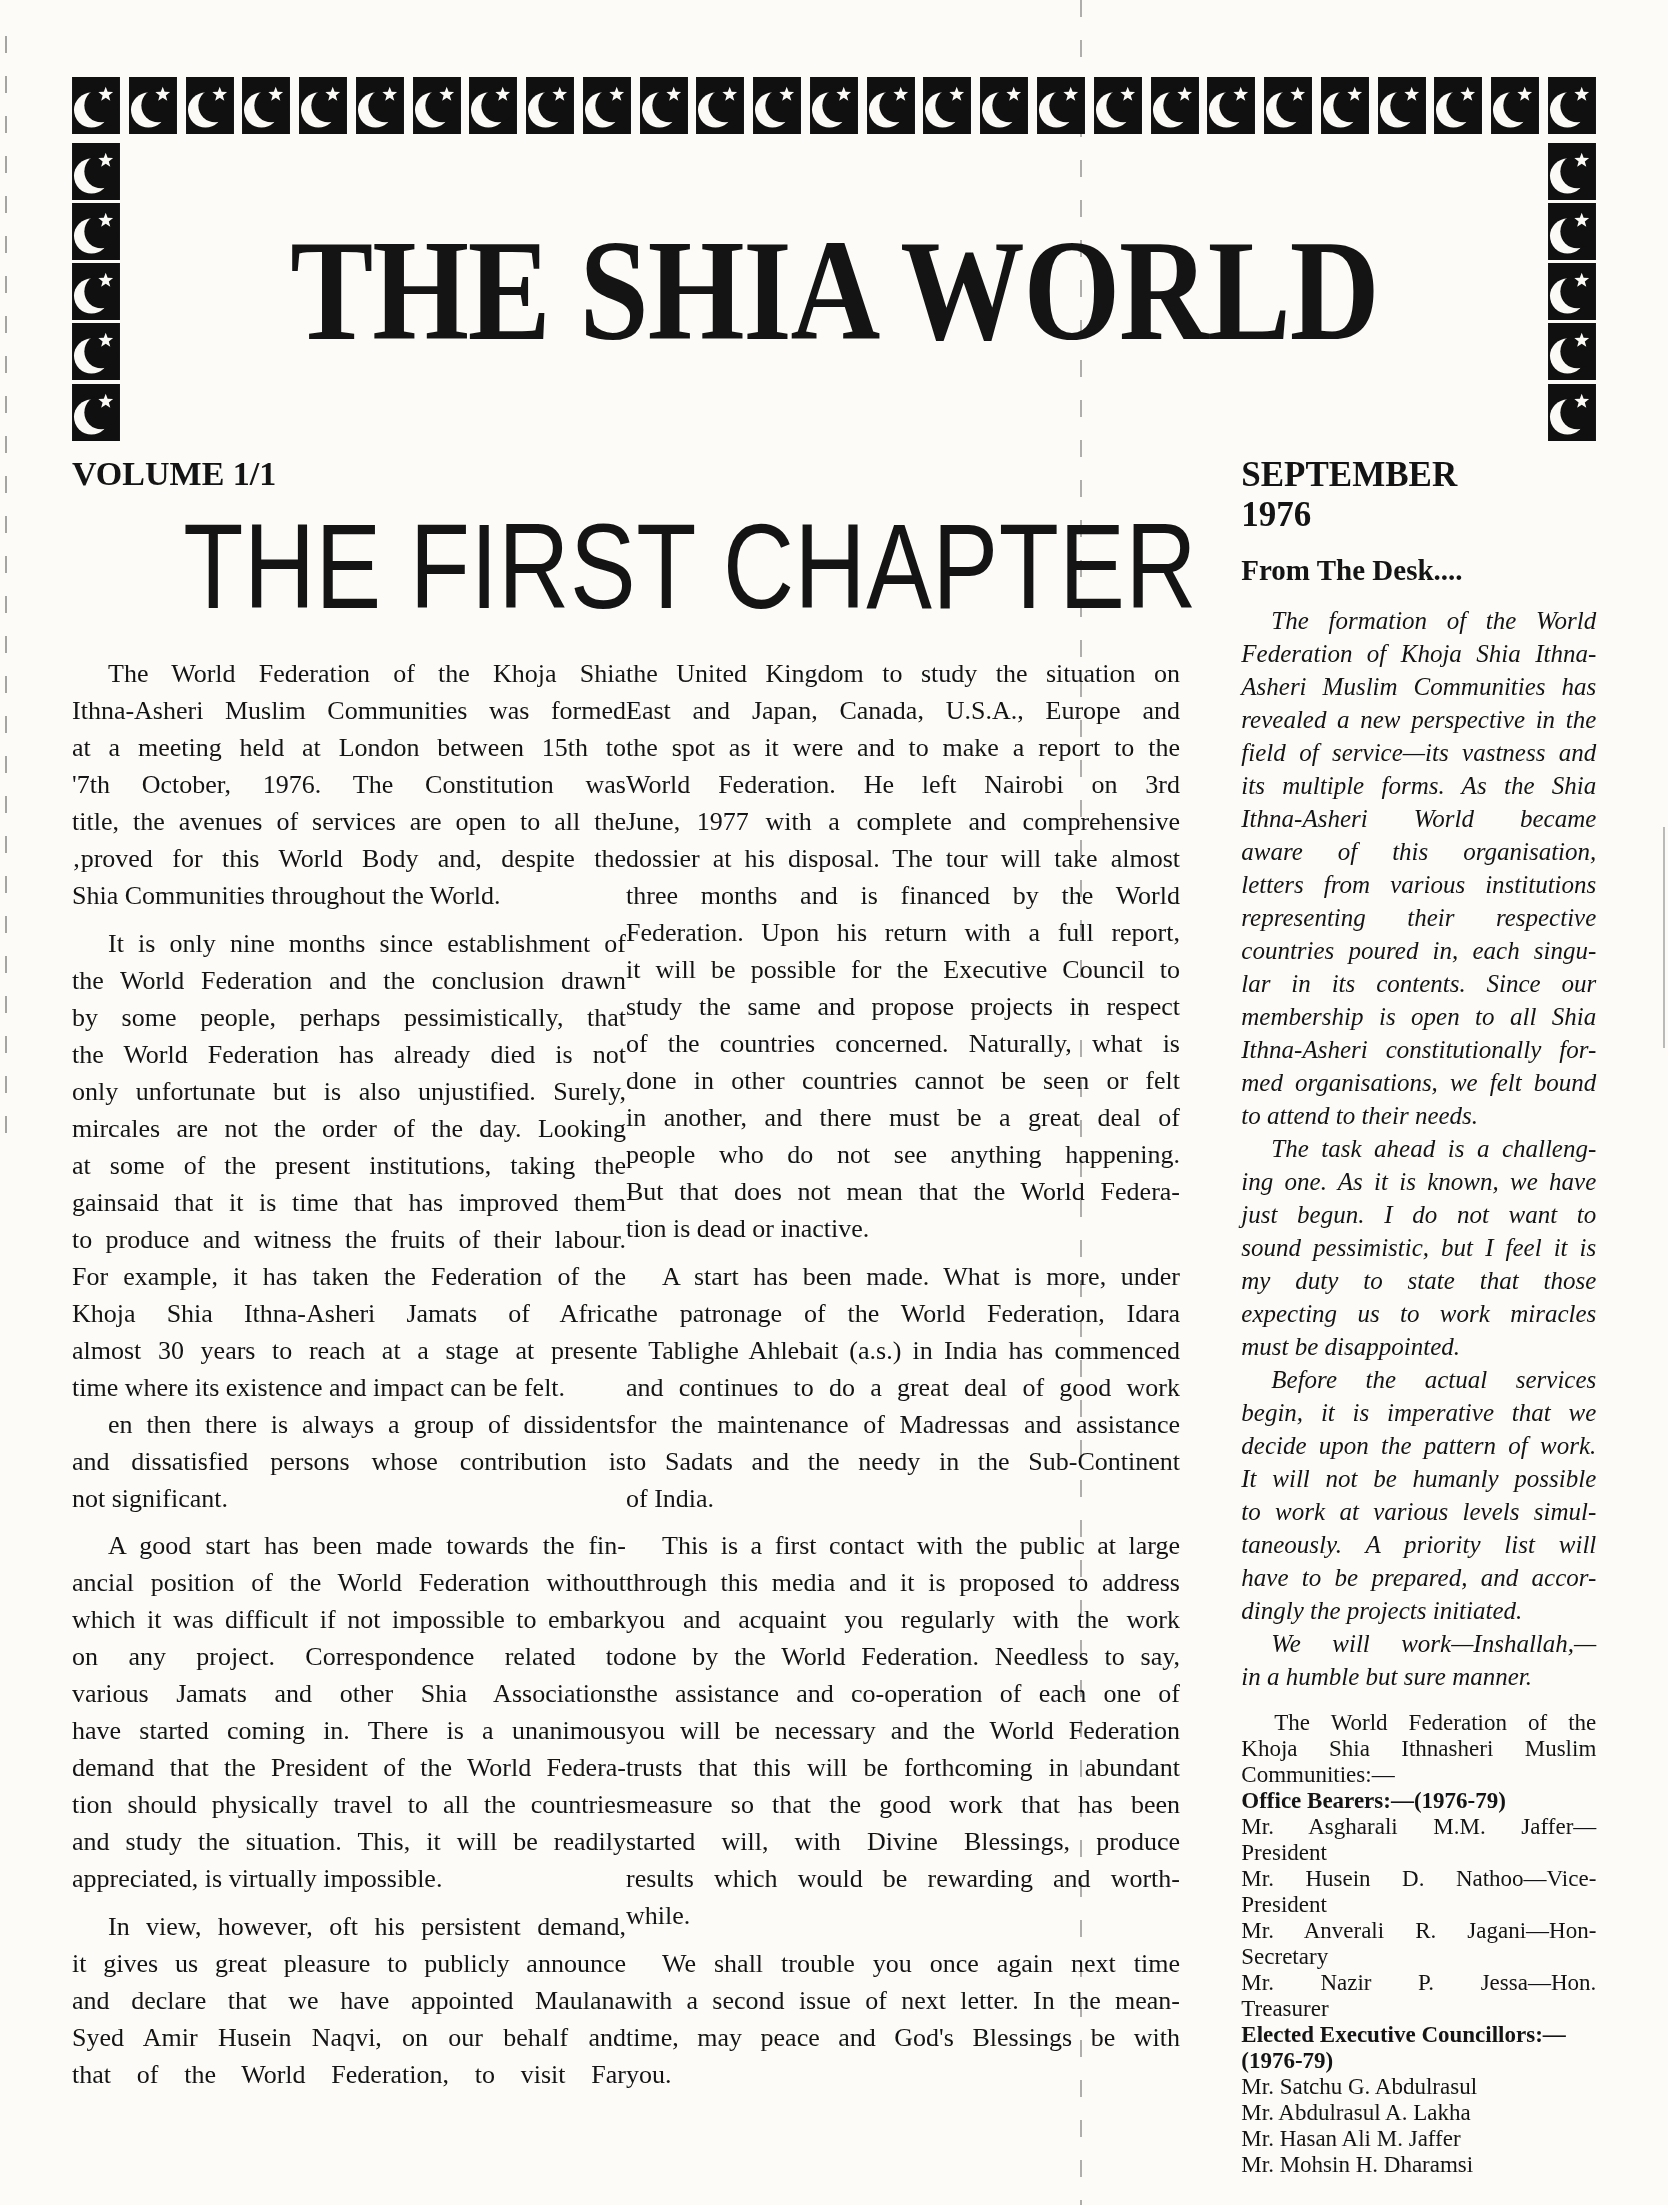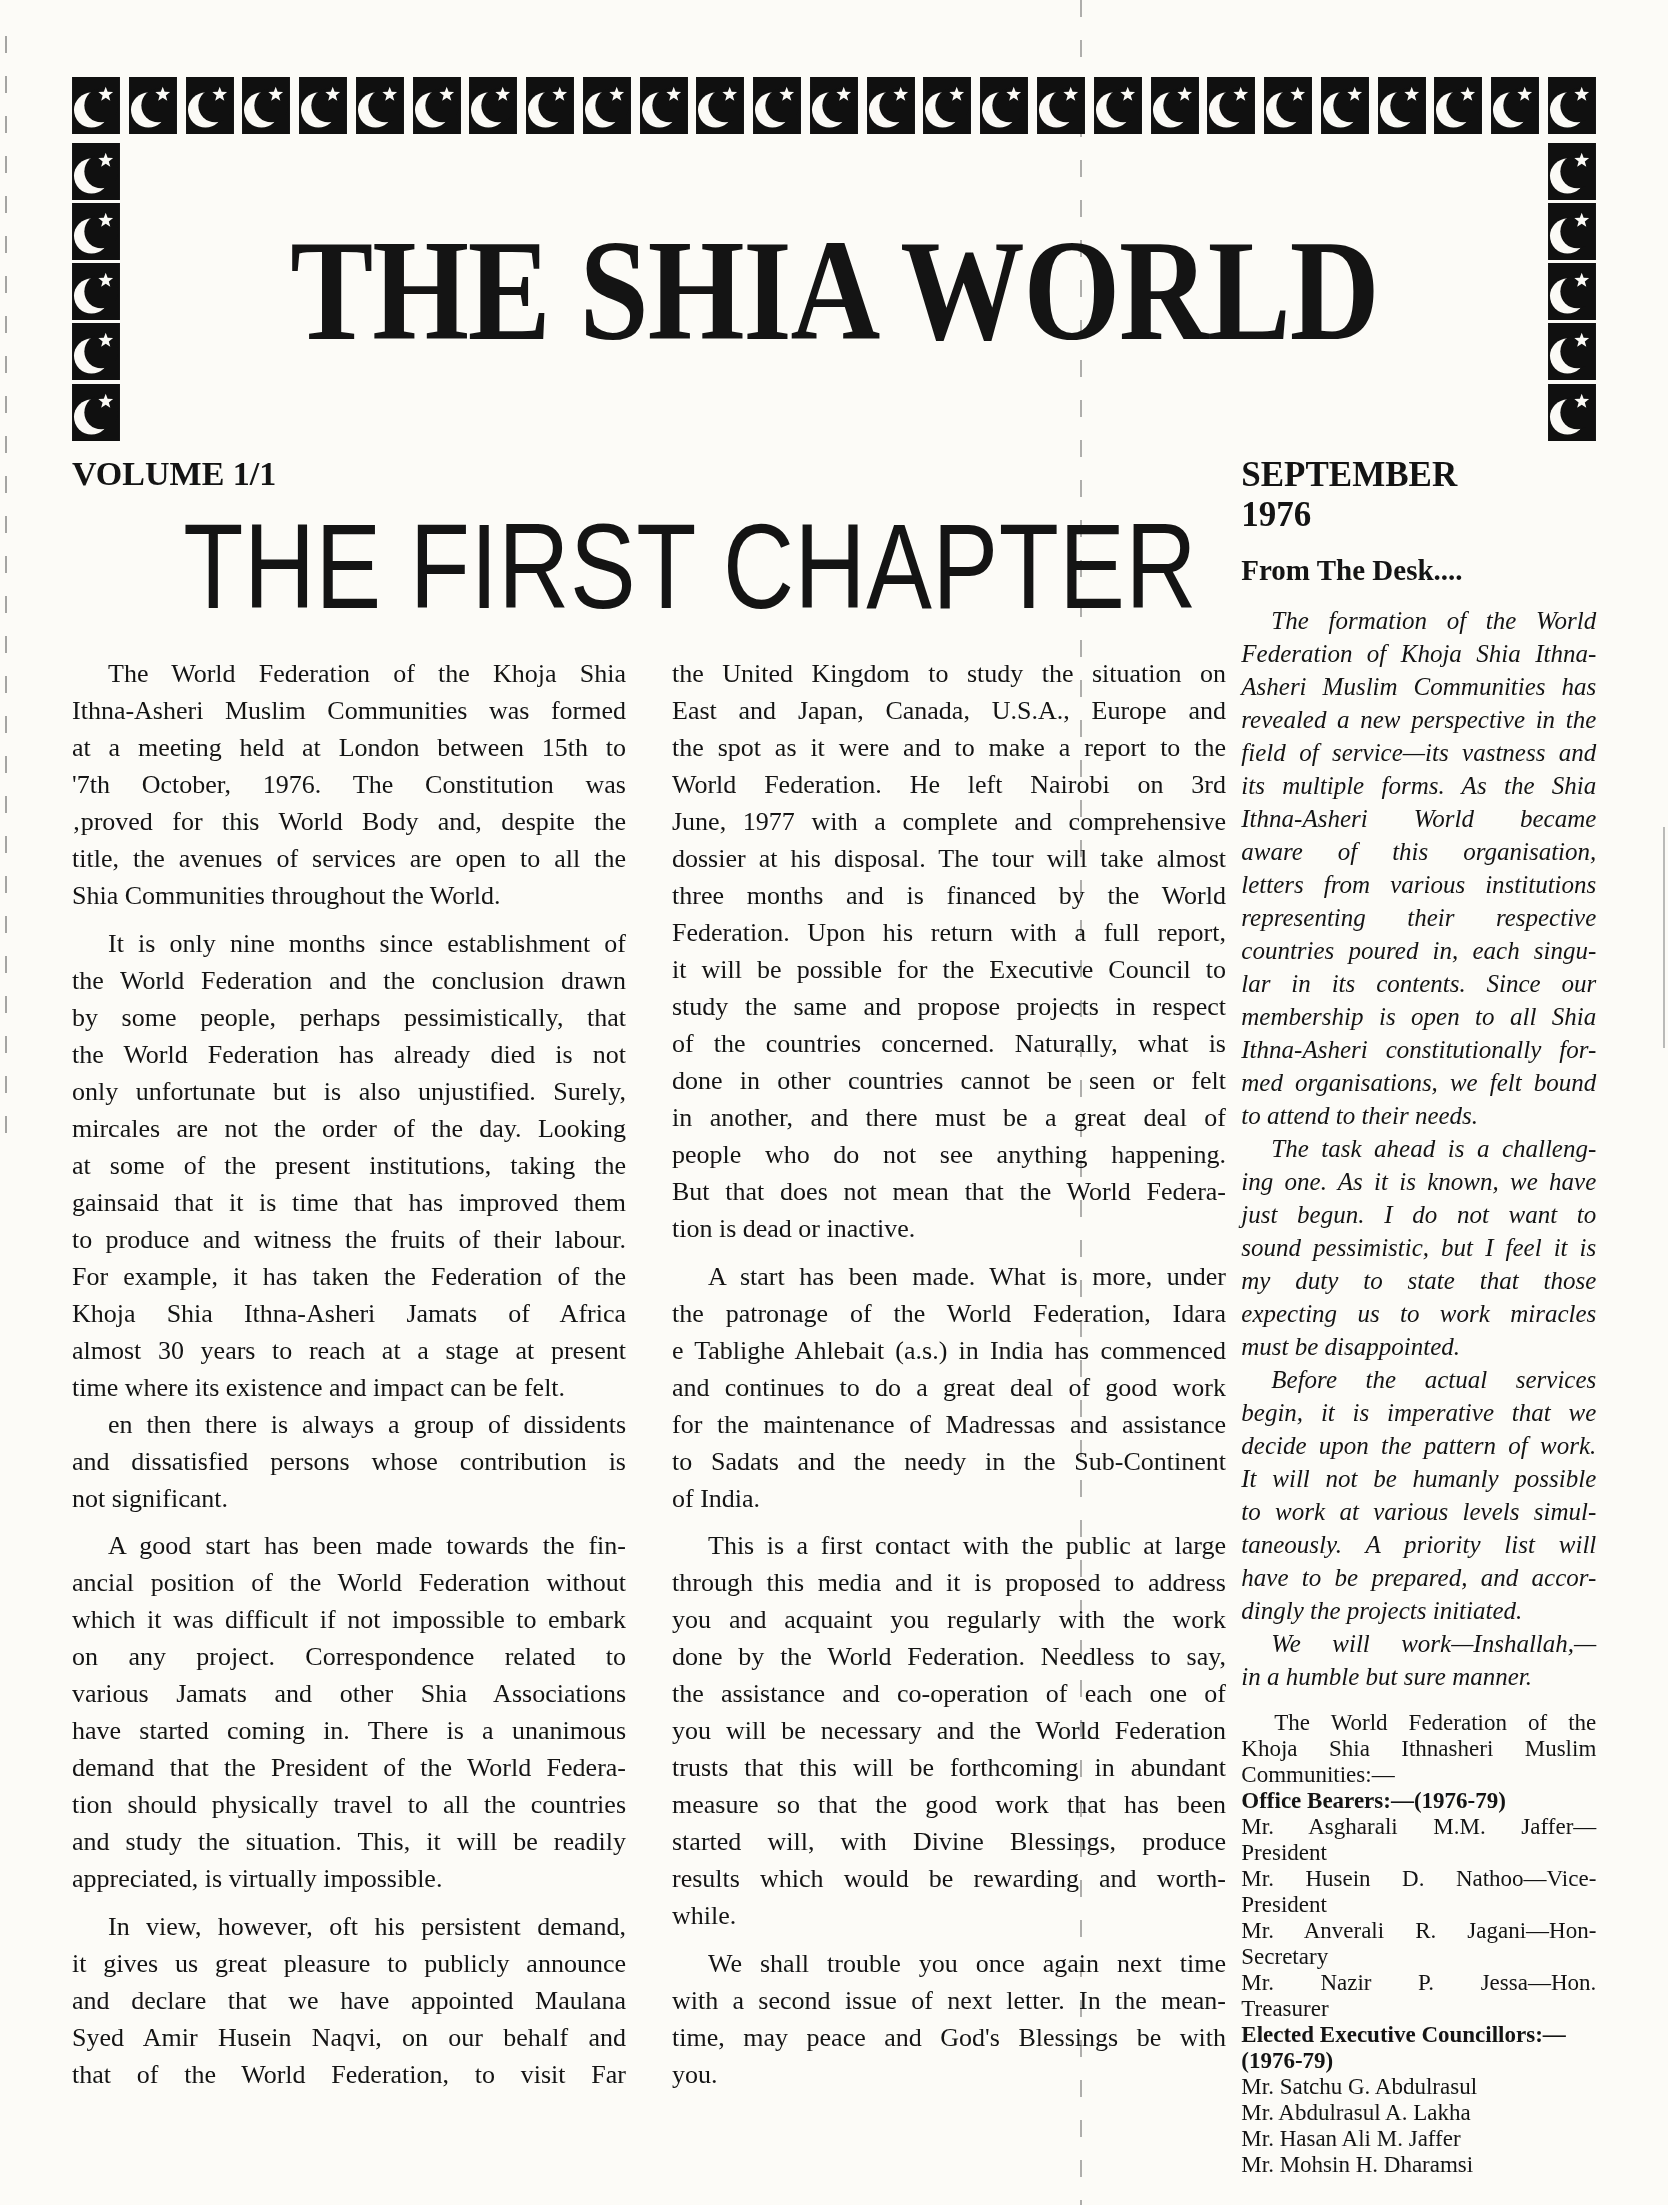--- a/index.html
+++ b/index.html
@@ -29,21 +29,21 @@
   .body-row{display:flex;align-items:flex-start;}
   .main-area{width:1153px;flex:0 0 auto;}
   .right-col{width:355px;flex:0 0 auto;margin-left:16.3px;}
 
   .issue-volume{font-size:34px;font-weight:bold;margin-top:14.3px;letter-spacing:0;}
   .issue-date{font-size:35px;font-weight:bold;margin-top:14.3px;text-align:justify;text-align-last:justify;padding-right:88px;}
 
   .headline{margin-top:6.5px;text-align:center;height:134px;}
   .headline span{display:inline-block;font-family:"Liberation Sans",sans-serif;font-weight:400;font-size:120px;line-height:134px;transform:scaleX(.82);transform-origin:center;white-space:nowrap;letter-spacing:0.7px;}
 
-  .cols{display:flex;gap:46px;margin-top:22px;font-size:26px;line-height:37px;}
+  .cols{display:flex;margin-top:22px;font-size:26px;line-height:37px;}
   .col{width:554px;flex:0 0 auto;}
 
   .desk-heading{margin:19.5px 0 0 0;font-size:29px;font-weight:bold;letter-spacing:0;}
   .desk-paras{margin-top:17px;font-style:italic;font-size:25px;line-height:33px;}
   .officers{margin-top:17px;font-size:23px;line-height:26px;}
   .officers .bold{font-weight:bold;}
 
   
   .ln{text-align:justify;text-align-last:justify;min-height:1em;}
   .ln.end{text-align-last:left;}
@@ -379,22 +379,22 @@
         <div class="headline">
           <span>THE FIRST CHAPTER</span>
         </div>
         <div class="cols">
           <div class="col">
               <div class="para">
                 <div class="ln ind">The World Federation of the Khoja Shia</div>
                 <div class="ln">Ithna-Asheri Muslim Communities was formed</div>
                 <div class="ln">at a meeting held at London between 15th to</div>
                 <div class="ln">'7th October, 1976. The Constitution was</div>
+                <div class="ln">title, the avenues of services are open to all the</div>
                 <div class="ln">‚proved for this World Body and, despite the</div>
-                <div class="ln">title, the avenues of services are open to all the</div>
                 <div class="ln end">Shia Communities throughout the World.</div>
               </div>
               <div class="para gap">
                 <div class="ln ind">It is only nine months since establishment of</div>
                 <div class="ln">the World Federation and the conclusion drawn</div>
                 <div class="ln">by some people, perhaps pessimistically, that</div>
                 <div class="ln">the World Federation has already died is not</div>
                 <div class="ln">only unfortunate but is also unjustified. Surely,</div>
                 <div class="ln">mircales are not the order of the day. Looking</div>
                 <div class="ln">at some of the present institutions, taking the</div>

